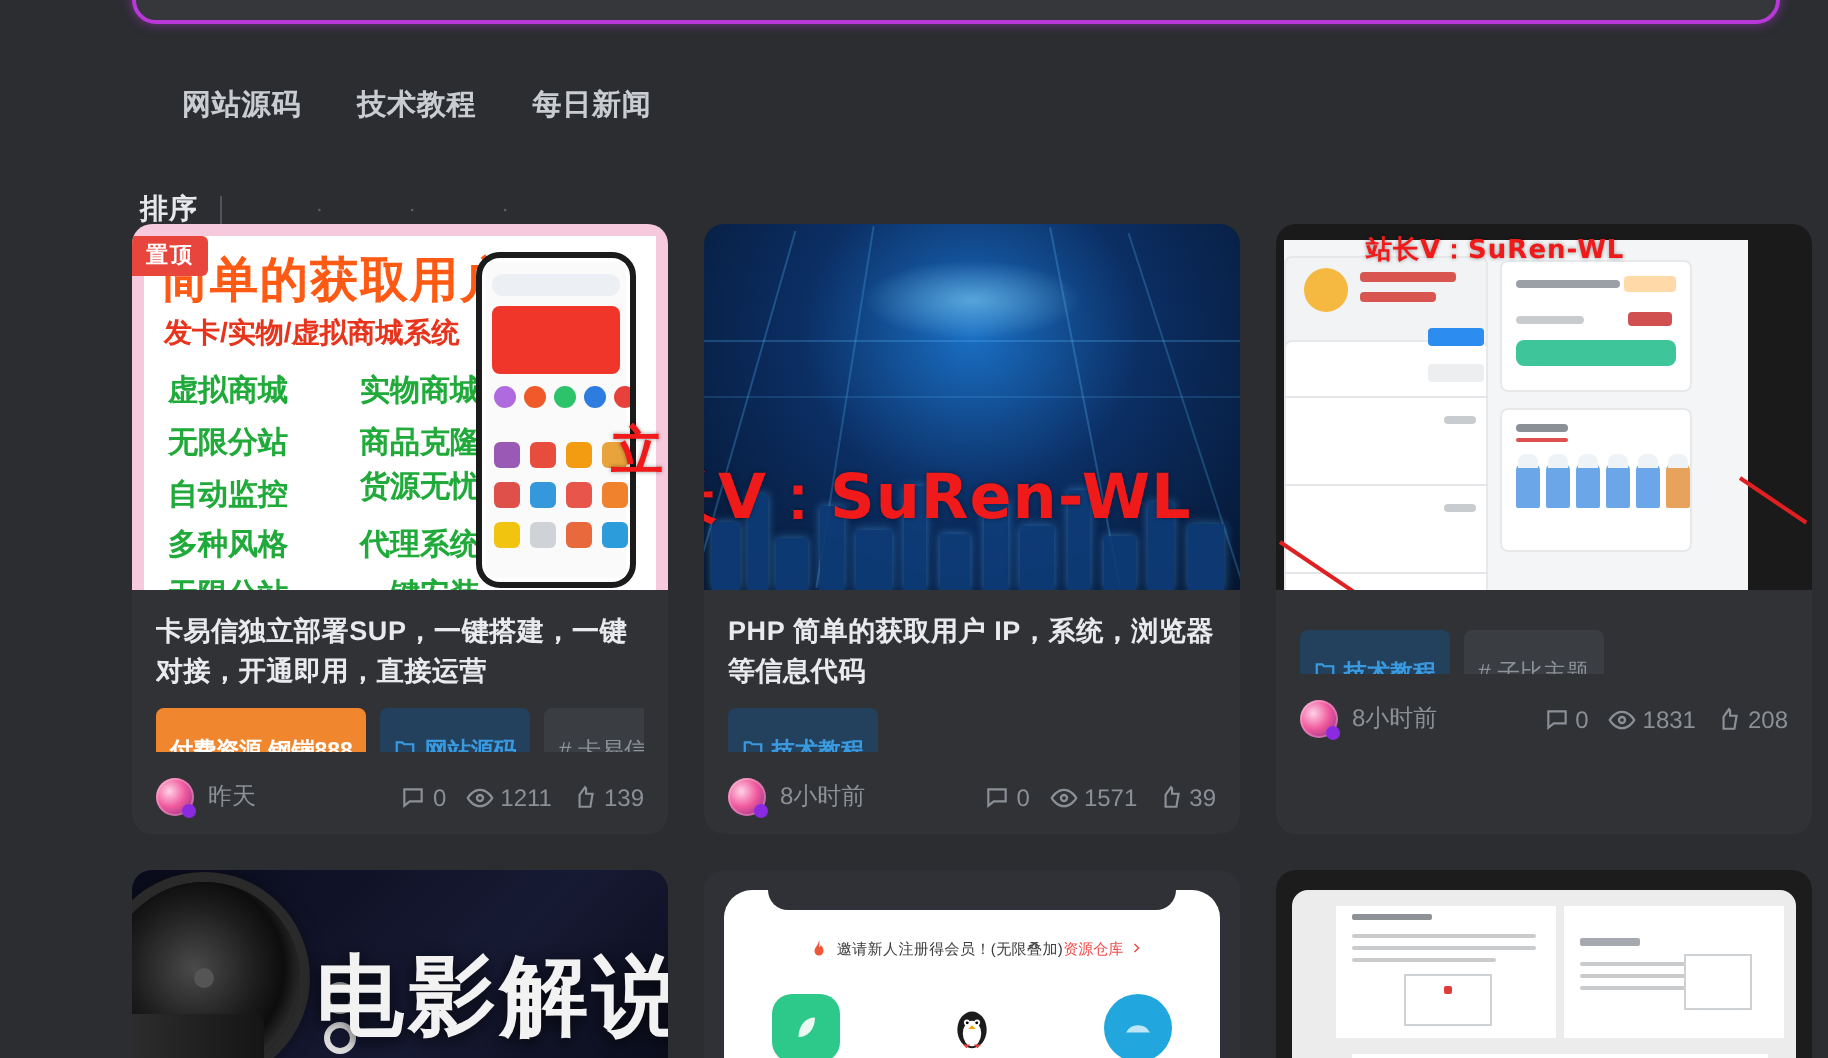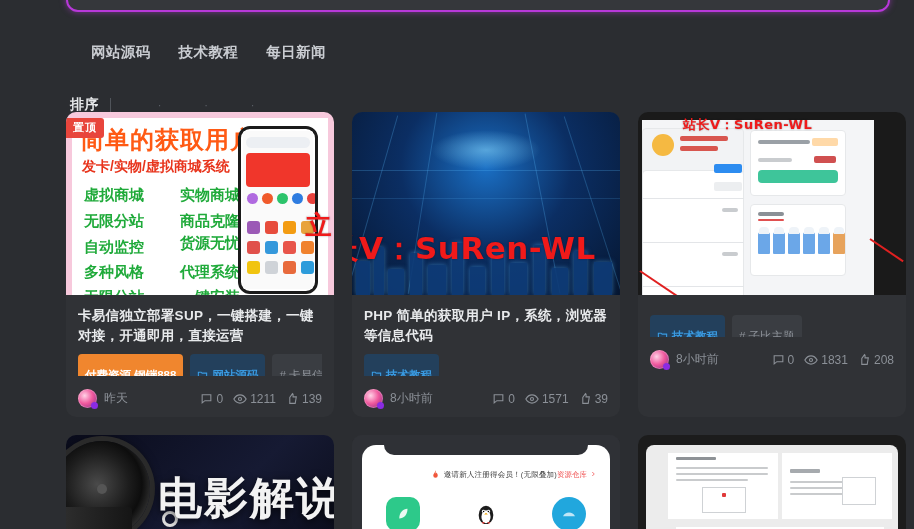--- a/index.html
+++ b/index.html
@@ -192,21 +192,21 @@
     letter-spacing:2px; white-space:nowrap;
     font-family:"DejaVu Sans", sans-serif;
     text-shadow:0 2px 8px rgba(0,0,0,.8);
   }
   .t4 .film { position:absolute; width:16px; height:16px; border-radius:50%; border:3px solid #dcdcdc; }
 
   
   .t5 { background:#2f3136; }
   .t5 .sheet { position:absolute; left:10px; top:10px; right:10px; bottom:-14px; background:#ffffff; border-radius:14px; }
   .t5 .notch { position:absolute; left:22px; right:22px; top:0; height:10px; background:#2f3136; border-radius:0 0 10px 10px; }
-  .t5 .invite-row { position:absolute; left:18px; right:14px; top:24px; display:flex; align-items:center; justify-content:flex-end; }
+  .t5 .invite-row { position:absolute; left:18px; right:14px; top:24px; display:flex; align-items:center; justify-content:center; }
   .t5 .invite-txt { color:#3d3d3d; font-size:7.5px; letter-spacing:.2px; display:flex; align-items:center; gap:4px; }
   .t5 .invite-cta { color:#f04b4b; font-size:7.5px; display:flex; align-items:center; gap:3px; }
   .t5 .apps { position:absolute; left:0; right:0; top:52px; display:flex; justify-content:space-around; }
   .t5 .app { width:66px; text-align:center; }
   .t5 .app .ic { width:34px; height:34px; border-radius:10px; margin:0 auto 6px; display:flex; align-items:center; justify-content:center; }
 
   
   .t6 { background:#1c1c1c; }
   .t6 .sheet { position:absolute; left:8px; top:10px; right:8px; bottom:-10px; background:#ececec; border-radius:8px; }
   .t6 .box { position:absolute; background:#ffffff; }

